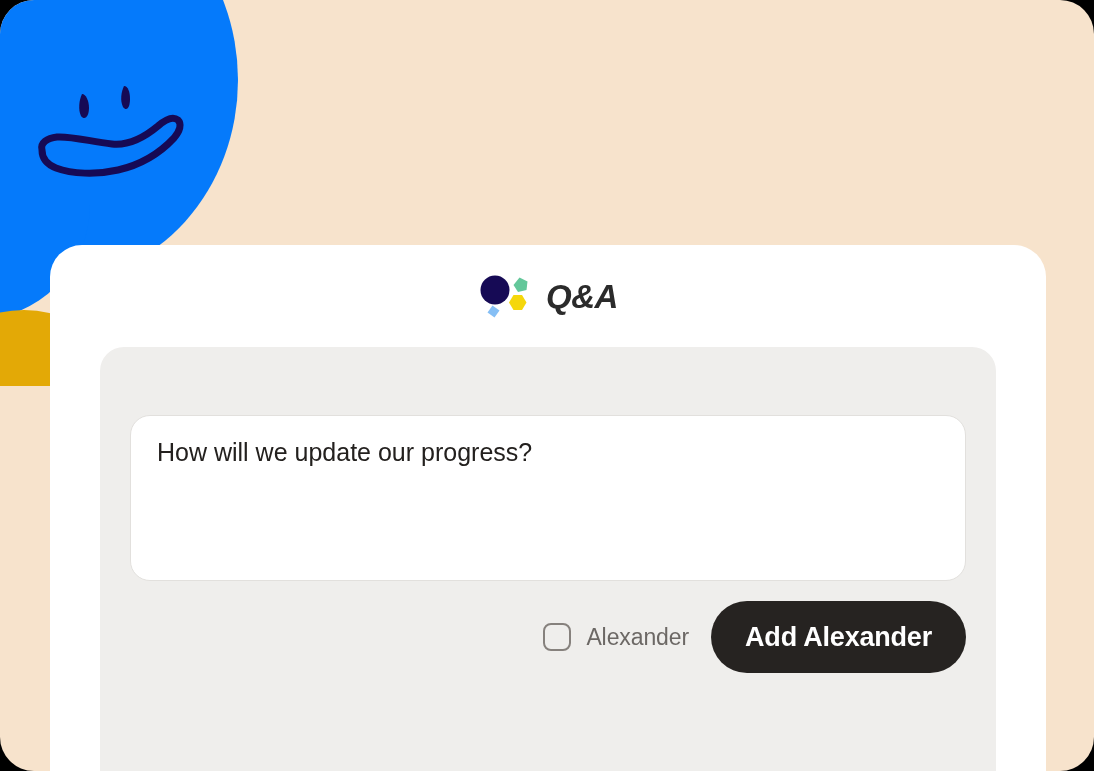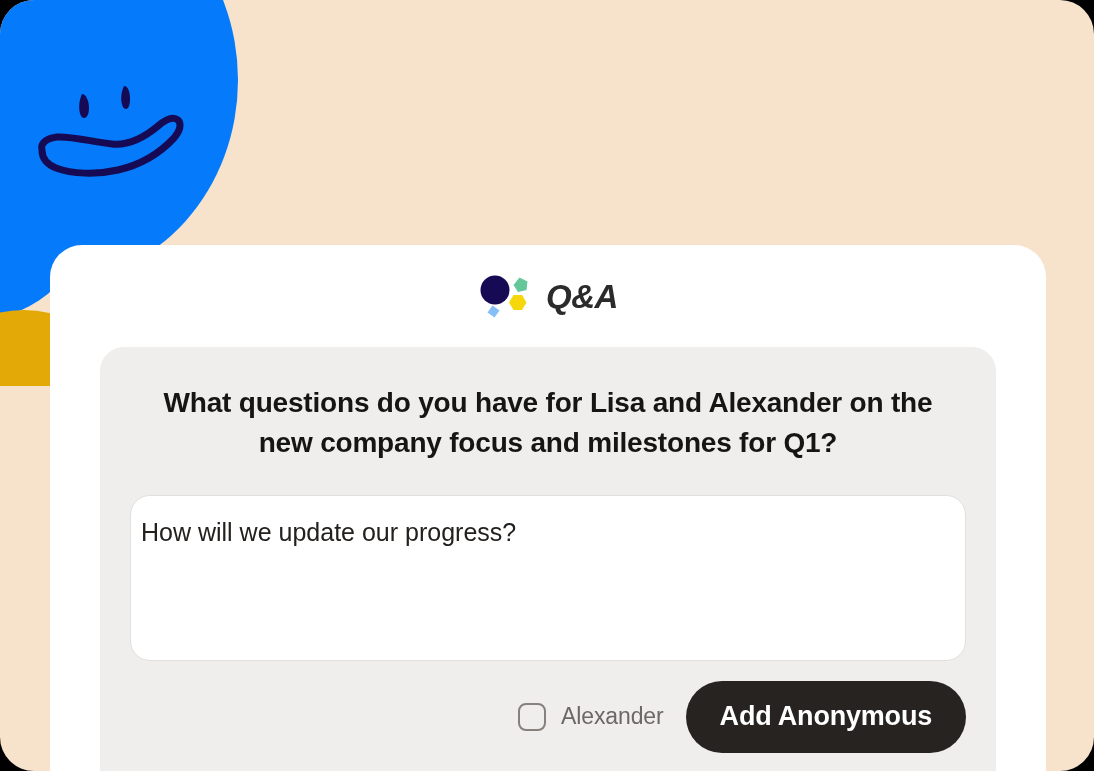--- a/index.html
+++ b/index.html
@@ -132,21 +132,21 @@
 
   
   .response-box {
     margin: 32px auto 0 auto;
     width: 836px;
     height: 166px;
     background: #FFFFFF;
     border: 1px solid #E2E0DD;
     border-radius: 20px;
     box-sizing: border-box;
-    padding: 20px 10px;
+    padding: 20px 26px;
     font-family: "Liberation Sans", sans-serif;
     font-size: 25px;
     color: #23201E;
     resize: none;
     outline: none;
     line-height: 1.35;
     display: block;
     overflow: hidden;
   }
   .response-box::placeholder { color: #9A9794; }
@@ -225,28 +225,27 @@
         <circle cx="17" cy="18" r="14.5" fill="#160A55"></circle>
         <path d="M41.5 5.5 L49.5 9.5 L48.5 18 L40 20 L35.5 13 Z" fill="#63C79A"></path>
         <path d="M14.5 33.5 L21.5 38.5 L16.5 45.5 L9.5 40.5 Z" fill="#86BFF5"></path>
         <path d="M35.5 23 L44 23 L48.5 30.5 L44 38 L35.5 38 L31 30.5 Z" fill="#F5D70B"></path>
       </svg>
       <div class="brand-title">Q&amp;A</div>
     </div>
 
     <div class="panel">
 
-      <div class="question-prompt">What questions do you have for Lisa and Alexander on the new company focus and milestones for Q1?</div>
 
       <textarea class="response-box" placeholder="Type your question here" style="">How will we update our progress?</textarea>
 
       <div class="panel-footer">
 
         <div class="anon-group">
           <div class="anon-checkbox"></div>
           <div class="anon-label">Alexander</div>
         </div>
 
-        <button class="add-response-btn">Add Anonymous</button>
+        <button class="add-response-btn">Add Alexander</button>
       </div>
     </div>
   </div>
 </div>
 
 </body></html>

